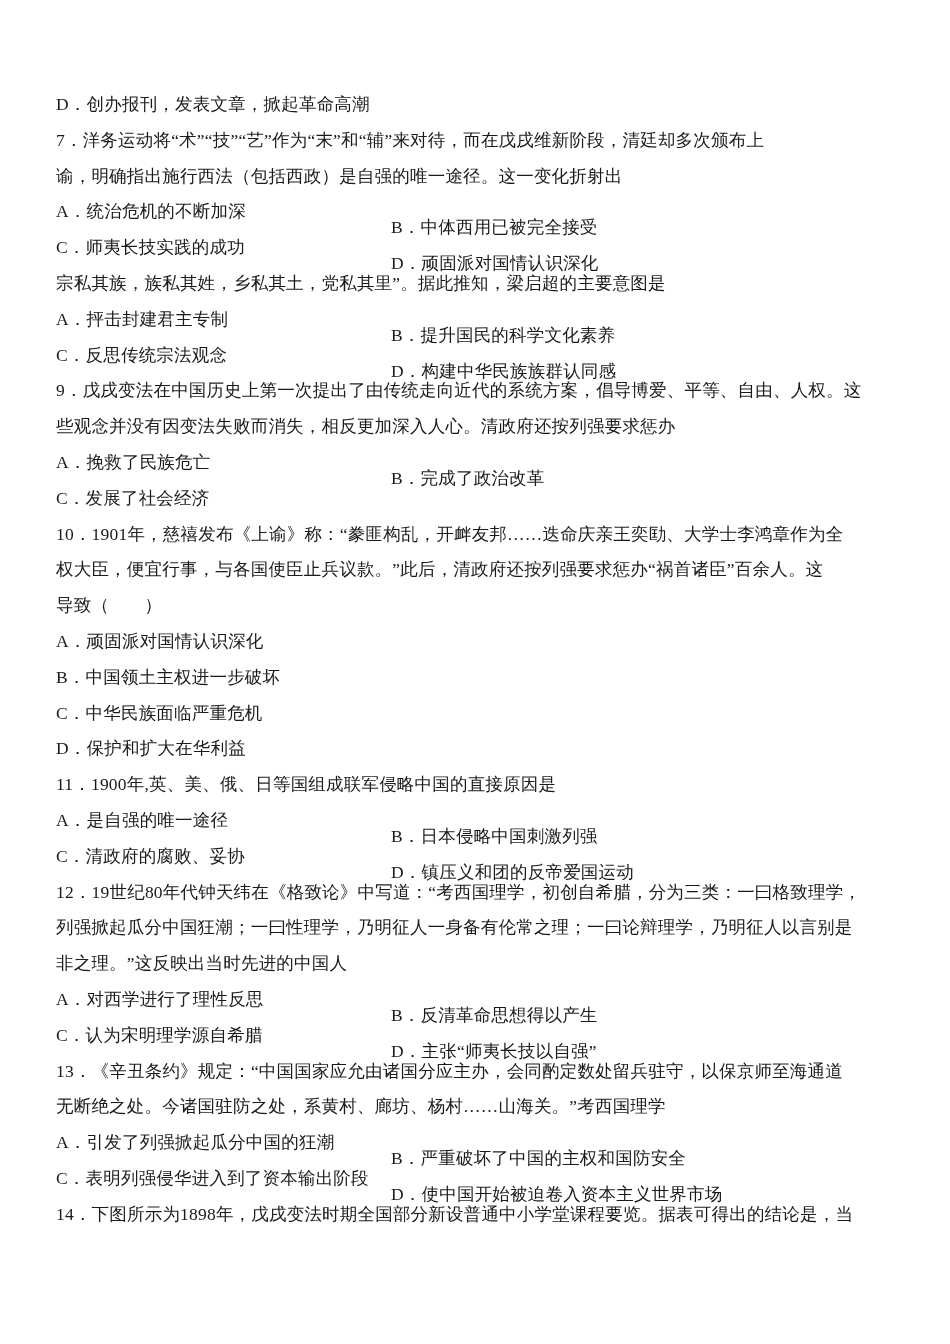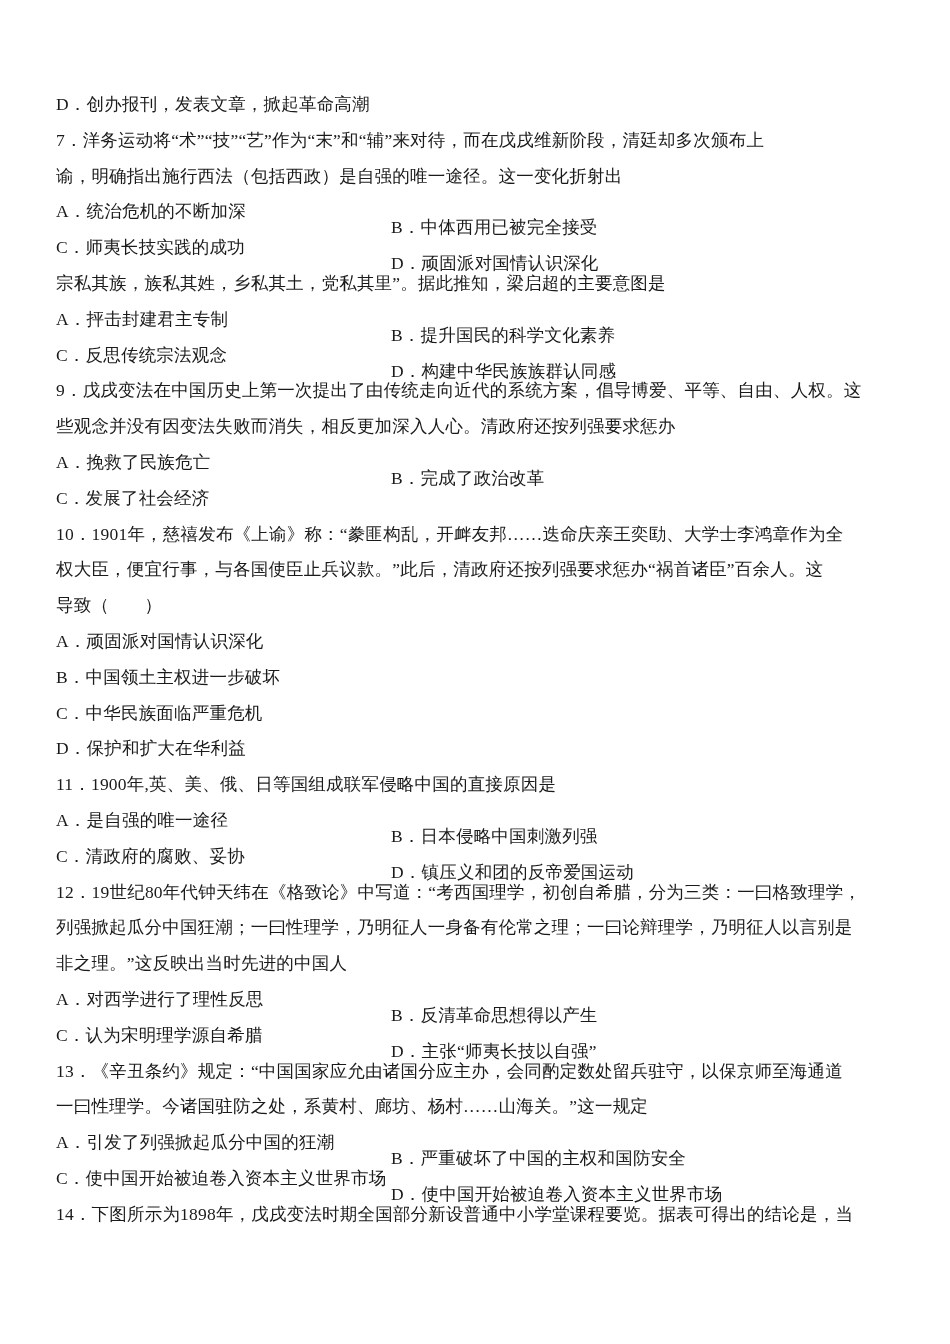--- a/index.html
+++ b/index.html
@@ -100,25 +100,25 @@
   <div class="line">
     <span class="opt">A．对西学进行了理性反思</span>
     <span class="opt opt-right">B．反清革命思想得以产生</span>
   </div>
   <div class="line">
     <span class="opt">C．认为宋明理学源自希腊</span>
     <span class="opt opt-right">D．主张“师夷长技以自强”</span>
   </div>
 
   <div class="line">13．《辛丑条约》规定：“中国国家应允由诸国分应主办，会同酌定数处留兵驻守，以保京师至海通道</div>
-  <div class="line">一曰性理学。今诸国驻防之处，系黄村、廊坊、杨村……山海关。”这一规定</div>
+  <div class="line">无断绝之处。今诸国驻防之处，系黄村、廊坊、杨村……山海关。”考西国理学</div>
   <div class="line">
     <span class="opt">A．引发了列强掀起瓜分中国的狂潮</span>
     <span class="opt opt-right">B．严重破坏了中国的主权和国防安全</span>
   </div>
   <div class="line">
-    <span class="opt">C．使中国开始被迫卷入资本主义世界市场</span>
+    <span class="opt">C．表明列强侵华进入到了资本输出阶段</span>
     <span class="opt opt-right">D．使中国开始被迫卷入资本主义世界市场</span>
   </div>
 
   <div class="line">14．下图所示为1898年，戊戌变法时期全国部分新设普通中小学堂课程要览。据表可得出的结论是，当</div>
 
 </div>
 
 </body></html>

